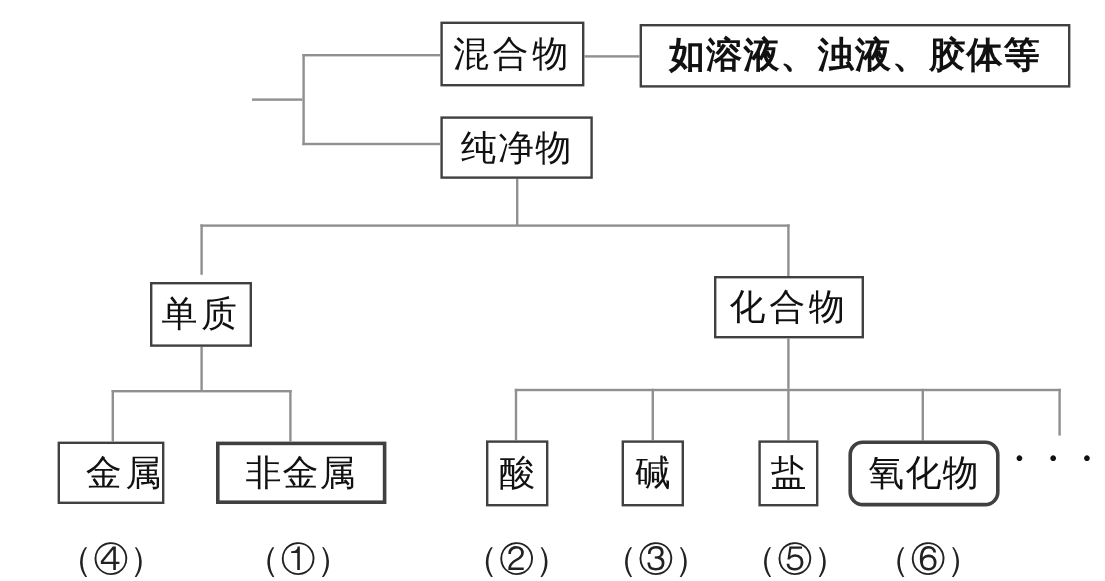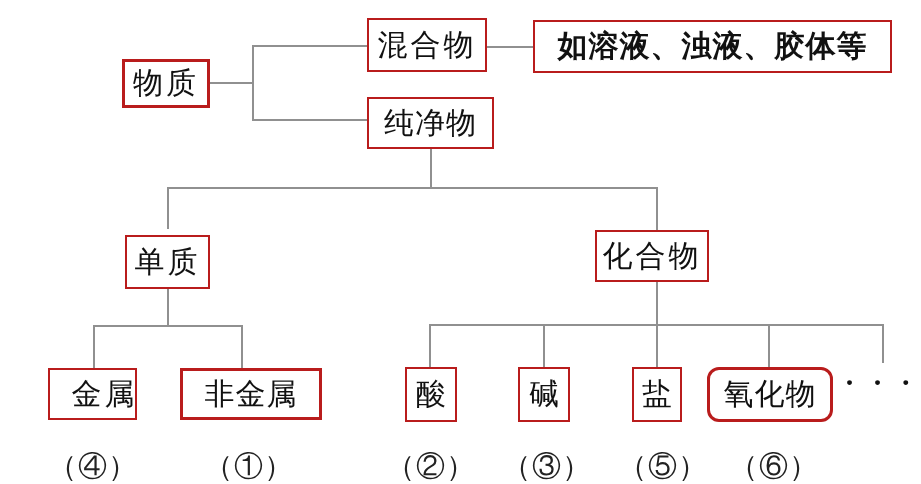--- a/index.html
+++ b/index.html
@@ -10,21 +10,21 @@
   #canvas {
     position: relative;
     width: 921px;
     height: 484px;
     background: #ffffff;
     font-family: "DejaVu Serif", "Liberation Serif", serif;
     overflow: hidden;
   }
   .node {
     position: absolute;
-    border: 2px solid #b91c1c;
+    border: 2px solid #404040;
     background: #ffffff;
     display: flex;
     align-items: center;
     justify-content: center;
     font-size: 30px;
     color: #111111;
     letter-spacing: 3px;
     white-space: nowrap;
     box-sizing: border-box;
   }
@@ -72,31 +72,30 @@
   <div class="line" style="left:241px; top:325px; width:2px; height:43px;"></div>
 
   <div class="line" style="left:656px; top:282px; width:2px; height:42px;"></div>
   <div class="line" style="left:429px; top:324px; width:455px; height:2px;"></div>
   <div class="line" style="left:429px; top:324px; width:2px; height:43px;"></div>
   <div class="line" style="left:543px; top:324px; width:2px; height:43px;"></div>
   <div class="line" style="left:656px; top:324px; width:2px; height:43px;"></div>
   <div class="line" style="left:768px; top:324px; width:2px; height:43px;"></div>
   <div class="line" style="left:882px; top:324px; width:2px; height:39px;"></div>
 
-  <div class="node heavy" style="left:122px; top:59px; width:88px; height:49px;">物质</div>
 
   <div class="node" style="left:367px; top:18px; width:120px; height:54px;">混合物</div>
 
   <div class="node" style="left:533px; top:20px; width:359px; height:53px; letter-spacing:1px;font-weight:bold;">如溶液、浊液、胶体等</div>
 
   <div class="node" style="left:367px; top:97px; width:127px; height:52px; letter-spacing:1px;">纯净物</div>
 
   <div class="node" style="left:125px; top:235px; width:85px; height:54px;">单质</div>
 
-  <div class="node" style="left:595px; top:230px; width:114px; height:52px;">化合物</div>
+  <div class="node" style="left:595px; top:230px; width:125px; height:52px;">化合物</div>
 
   <div class="node" style="left:48px; top:368px; width:89px; height:52px;padding-left:24px;">金属</div>
 
   <div class="node heavy" style="left:180px; top:368px; width:142px; height:52px; letter-spacing:1px;">非金属</div>
 
   <div class="node" style="left:405px; top:367px; width:52px; height:55px; letter-spacing:0;">酸</div>
 
   <div class="node" style="left:518px; top:367px; width:52px; height:55px; letter-spacing:0;">碱</div>
 
   <div class="node" style="left:632px; top:367px; width:50px; height:55px; letter-spacing:0;">盐</div>

